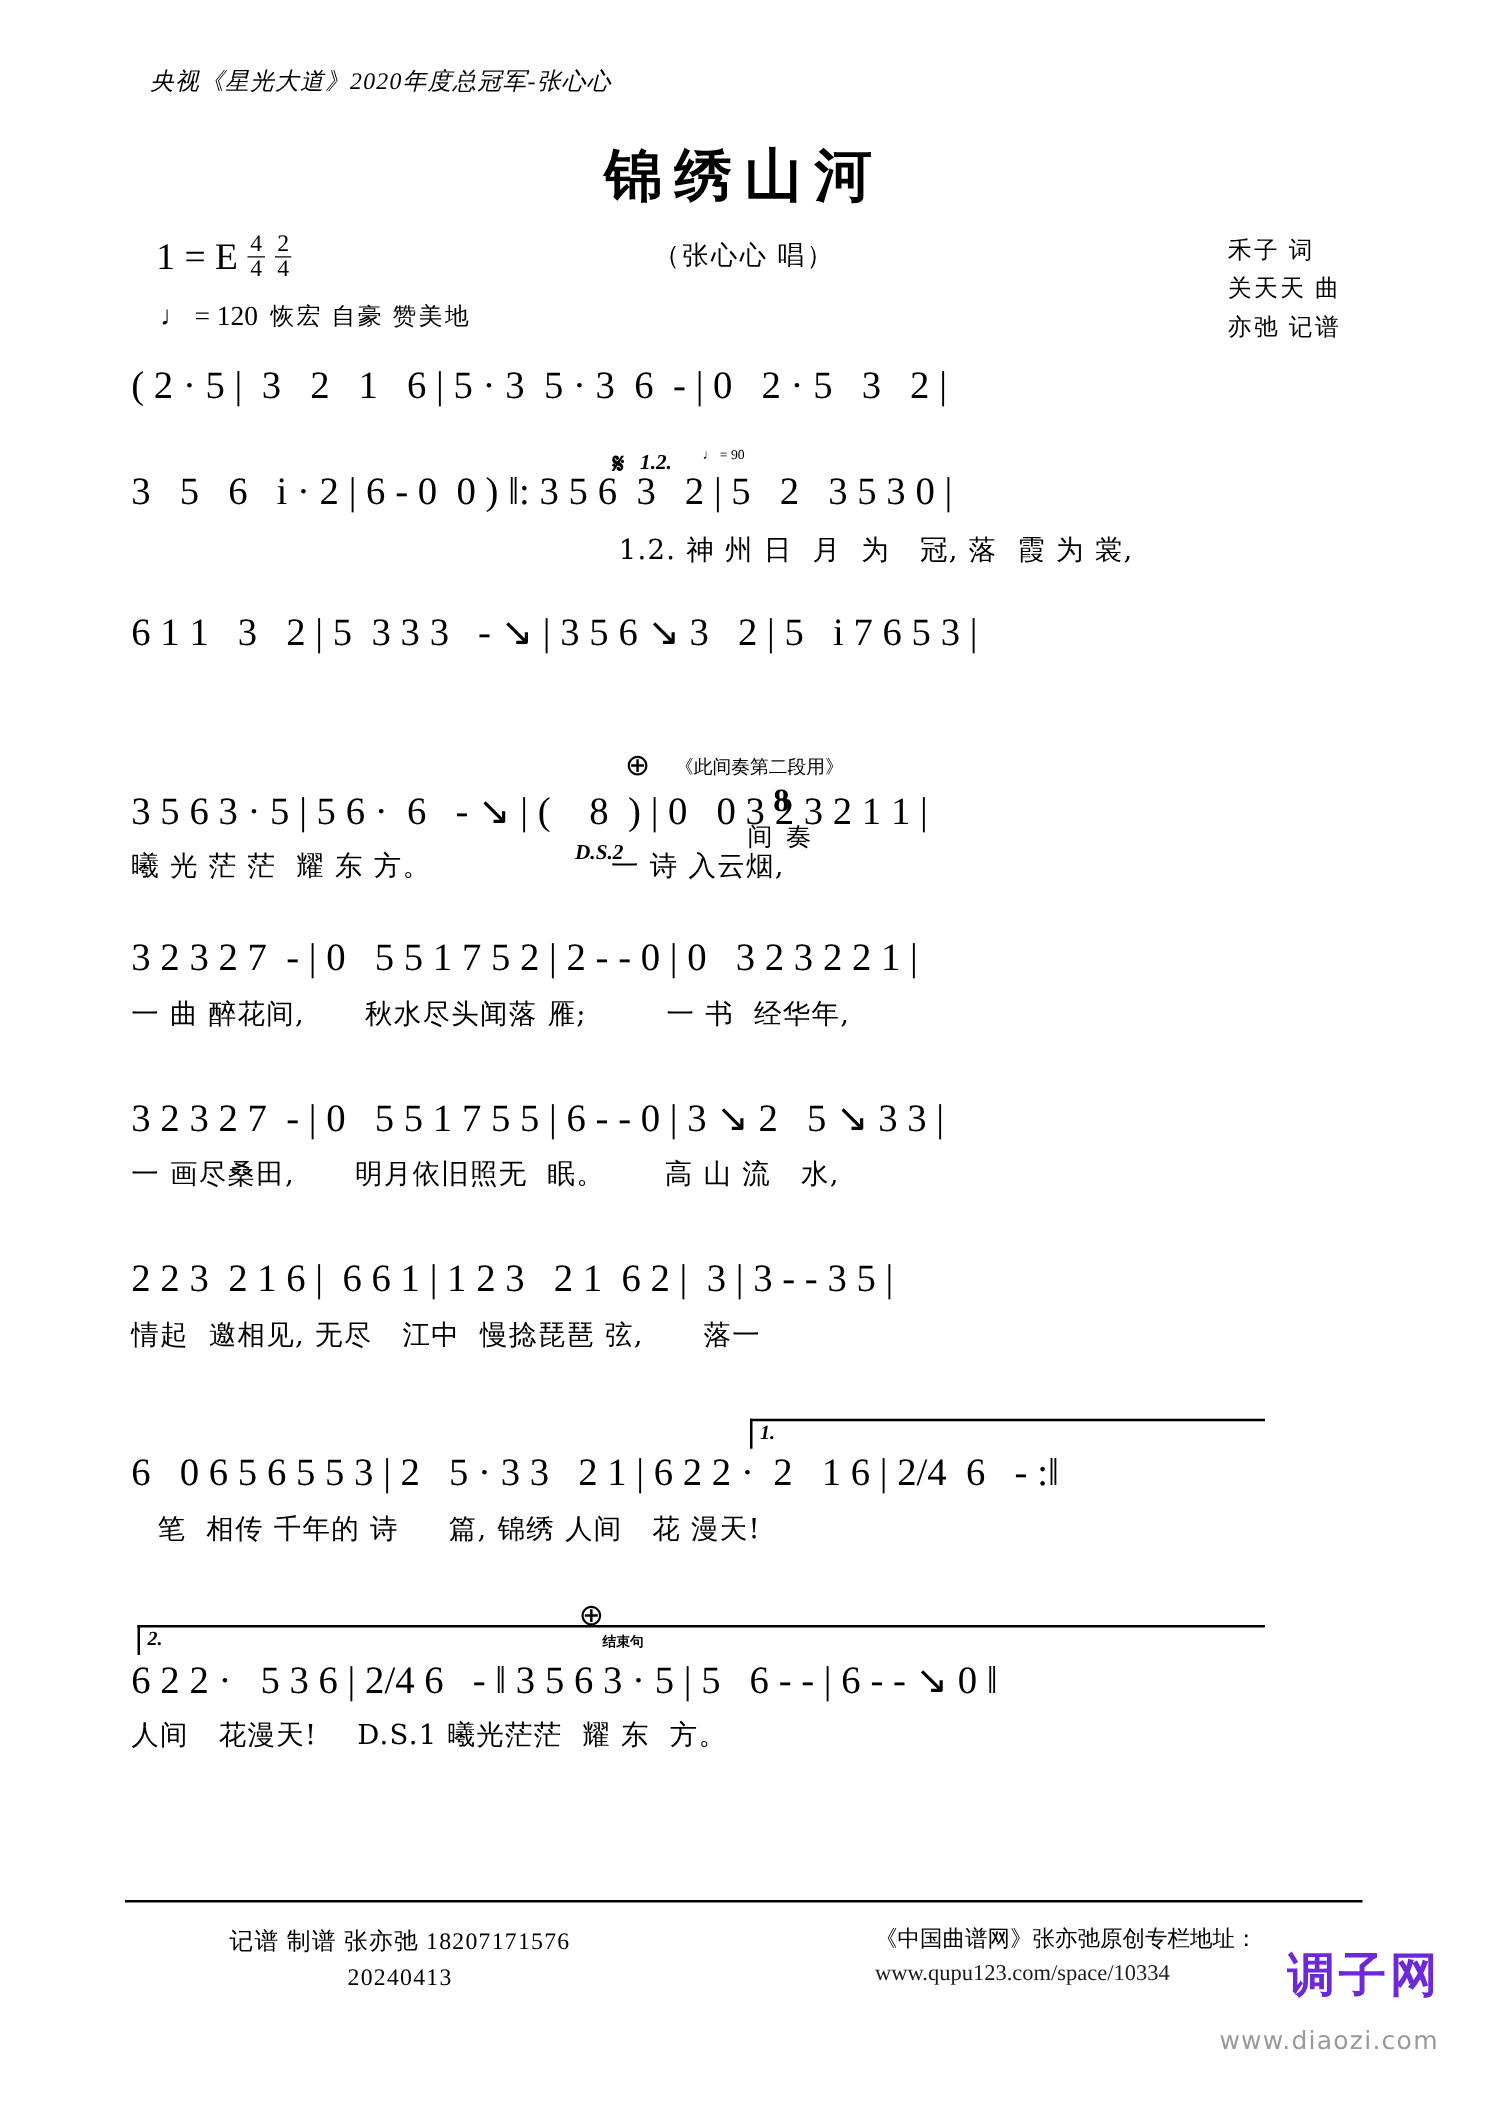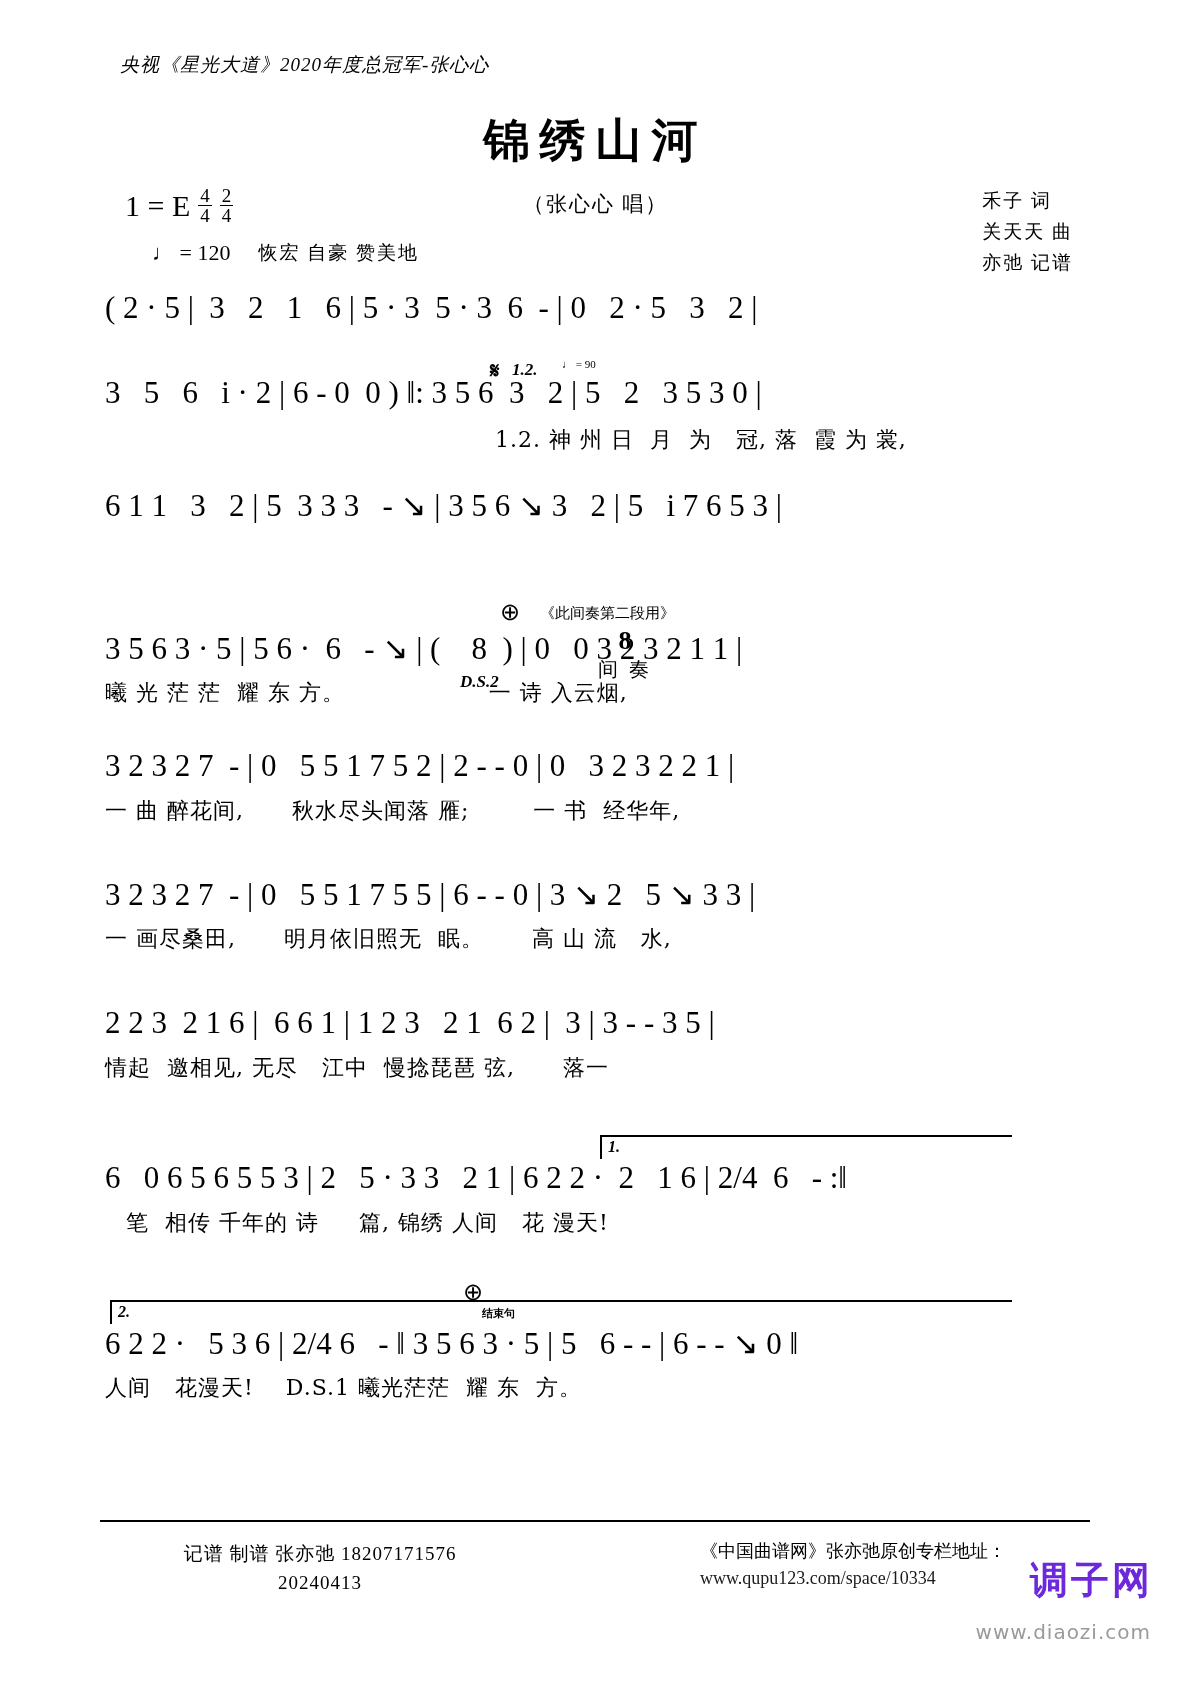--- a/index.html
+++ b/index.html
@@ -33,21 +33,21 @@
     font-size:30px;font-family:"Liberation Serif", serif;
     display:flex;align-items:center;gap:6px;
   }
   .frac{display:inline-flex;flex-direction:column;align-items:center;
     font-size:19px;line-height:1.02;vertical-align:middle;margin-left:2px;}
   .frac span{display:block;}
   .frac .num{border-bottom:1.6px solid #000;padding:0 2px;}
 
   .tempo{
     position:absolute;left:128px;top:240px;
-    font-size:22px;display:flex;align-items:flex-start;gap:28px;margin-left:24px;
+    font-size:22px;display:flex;align-items:flex-start;gap:10px;
   }
   .tempo .cn{font-size:19px;letter-spacing:2px;}
 
   .credits{
     position:absolute;right:118px;top:186px;
     font-size:19px;line-height:1.62;text-align:left;letter-spacing:2px;
   }
   .nrow{
     position:absolute;left:105px;width:990px;
     font-size:31px;letter-spacing:0px;

